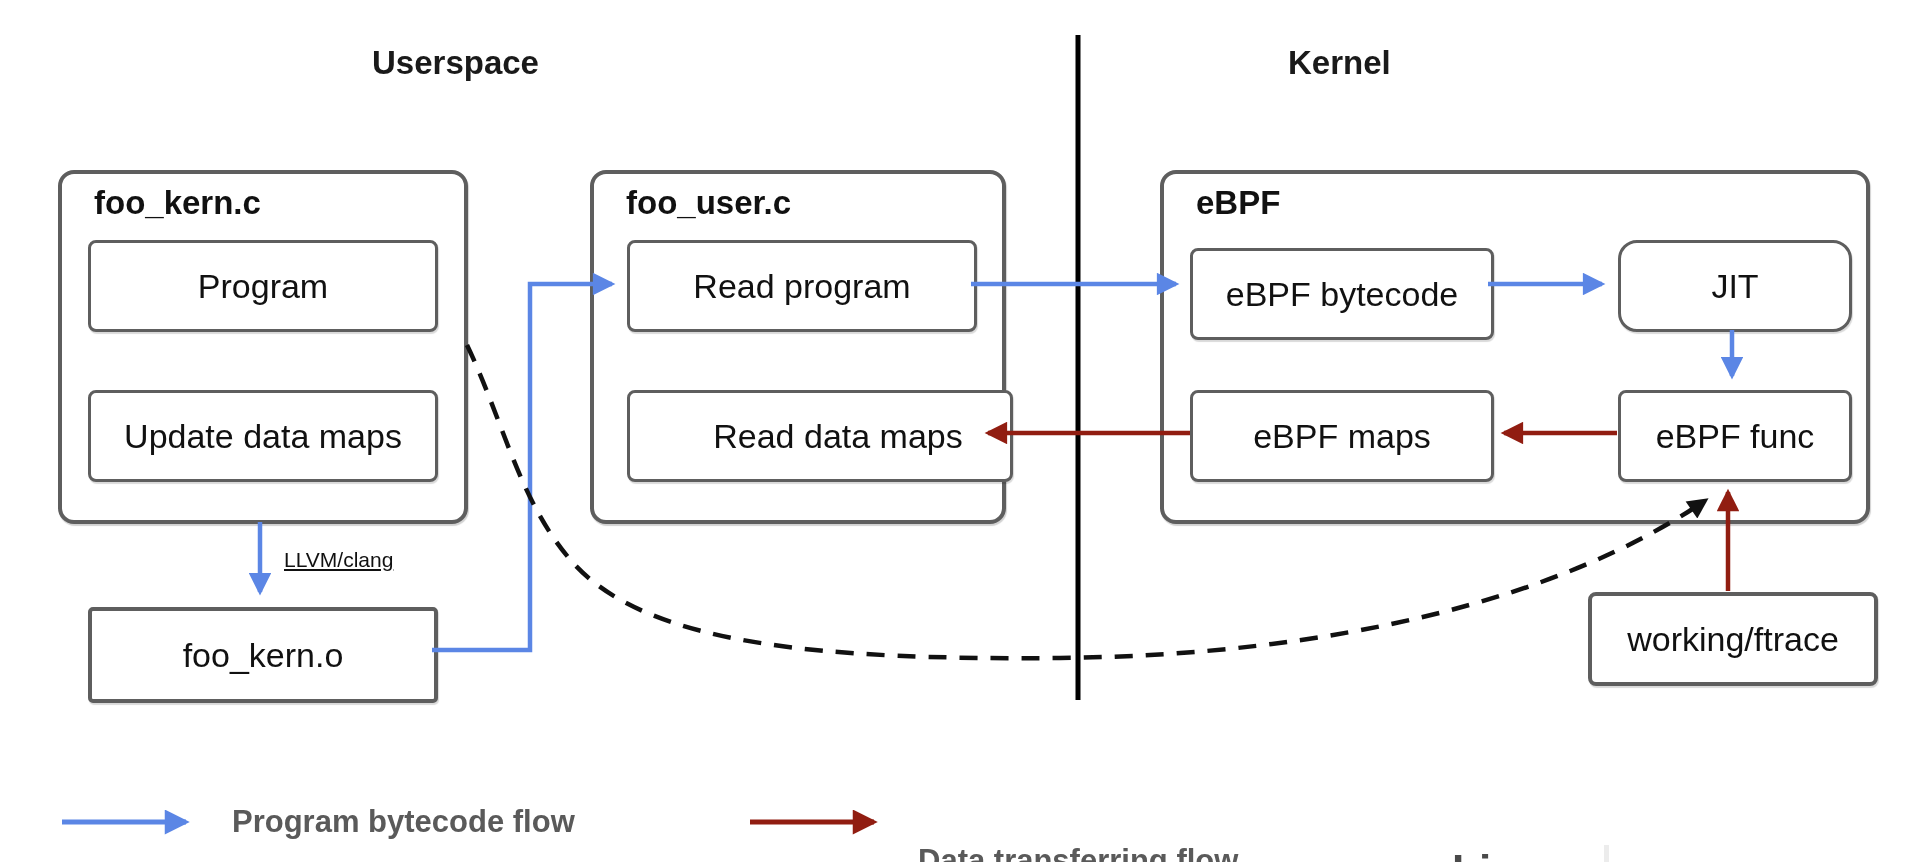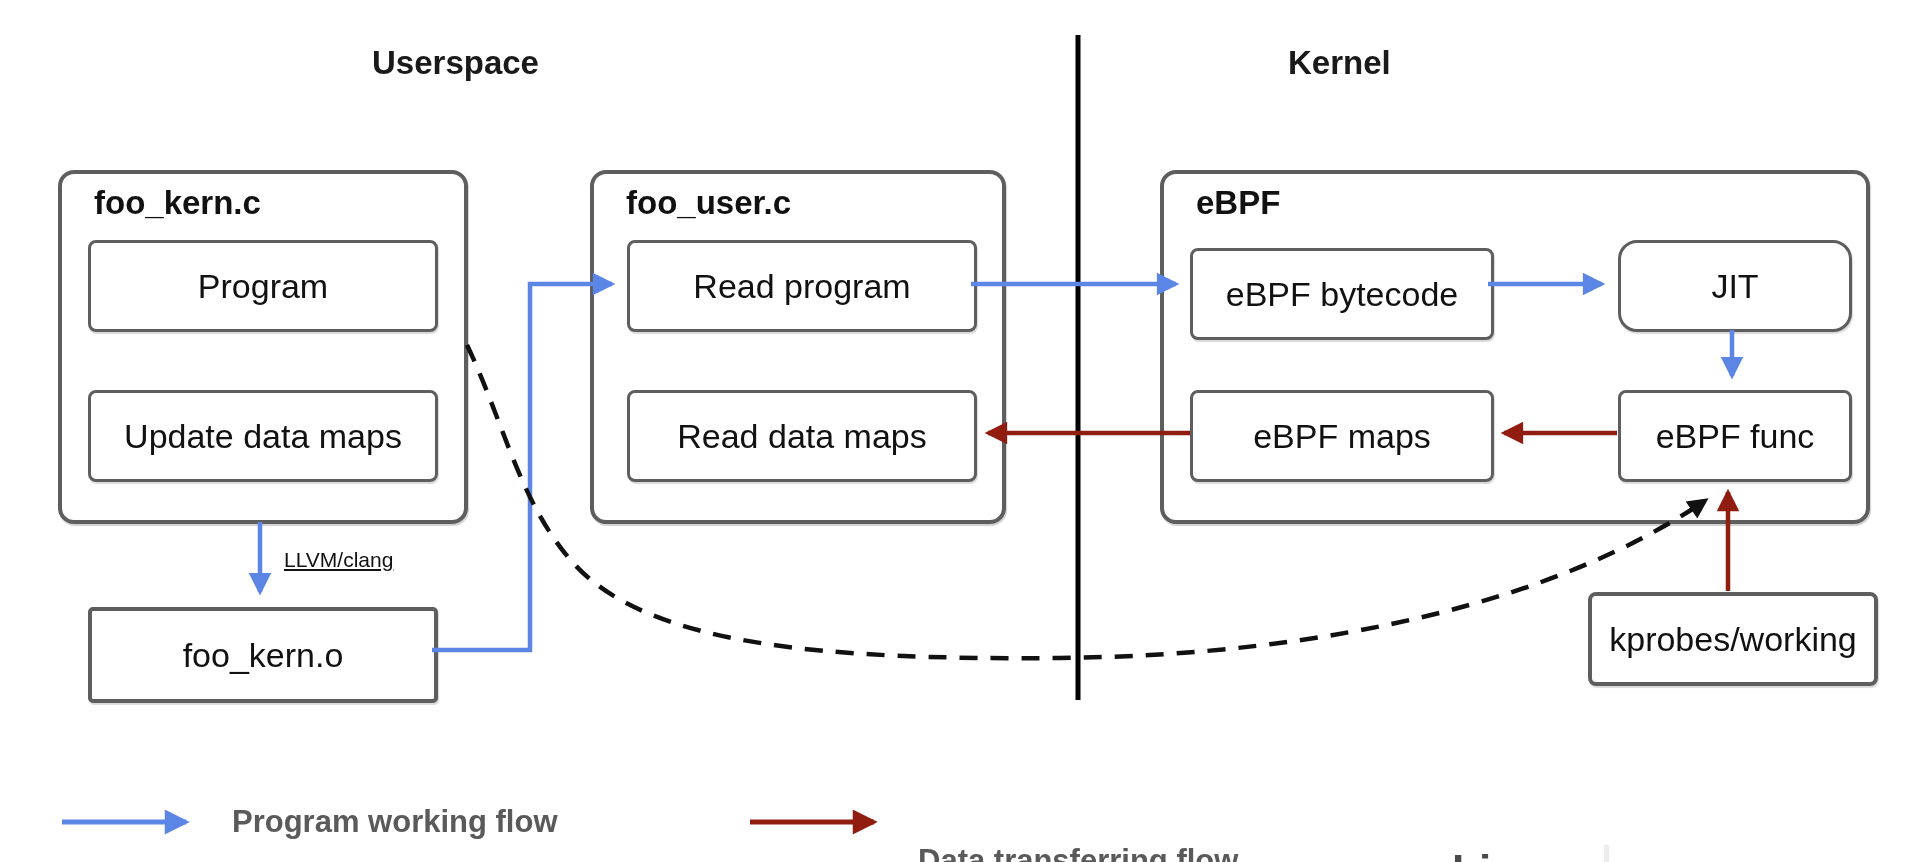--- a/index.html
+++ b/index.html
@@ -81,30 +81,30 @@
   <div class="container-box" style="left:1160px;top:170px;width:702px;height:346px;">
     <div class="container-title">eBPF</div>
   </div>
 
   <div class="node" style="left:88px;top:240px;width:344px;height:86px;">Program</div>
   <div class="node" style="left:627px;top:240px;width:344px;height:86px;">Read program</div>
   <div class="node" style="left:1190px;top:240px;width:298px;height:86px;margin-top:8px;">eBPF bytecode</div>
   <div class="node" style="left:1618px;top:240px;width:228px;height:86px;border-radius:19px;">JIT</div>
 
   <div class="node" style="left:88px;top:390px;width:344px;height:86px;">Update data maps</div>
-  <div class="node" style="left:627px;top:390px;width:344px;height:86px;">Read data maps</div>
+  <div class="node" style="left:627px;top:390px;width:344px;height:86px;padding-left:36px;">Read data maps</div>
   <div class="node" style="left:1190px;top:390px;width:298px;height:86px;">eBPF maps</div>
   <div class="node" style="left:1618px;top:390px;width:228px;height:86px;">eBPF func</div>
 
   <div class="node standalone" style="left:88px;top:607px;width:342px;height:88px;">foo_kern.o</div>
-  <div class="node standalone" style="left:1588px;top:592px;width:282px;height:86px;border-radius:8px;">kprobes/working</div>
+  <div class="node standalone" style="left:1588px;top:592px;width:282px;height:86px;border-radius:8px;">working/ftrace</div>
 
   <div class="edge-label" style="left:284px;top:548px;">LLVM/clang</div>
 
-  <div class="legend-label" style="left:232px;top:804px;">Program working flow</div>
+  <div class="legend-label" style="left:232px;top:804px;">Program bytecode flow</div>
   <div class="legend-label" style="left:918px;top:843px;">Data transferring flow</div>
 
   <div class="watermark-partial" style="left:1452px;top:846px;">Li</div>
   <div class="watermark-bar" style="left:1604px;top:845px;width:5px;height:17px;"></div>
 
   <svg id="connectors" width="1920" height="862" viewBox="0 0 1920 862">
     <defs>
       <marker id="mblue" viewBox="0 0 10 10" refX="8.5" refY="5" markerWidth="6.5" markerHeight="5" orient="auto">
         <path d="M0,0 L10,5 L0,10 Z" fill="#5b86e5"></path>
       </marker>

